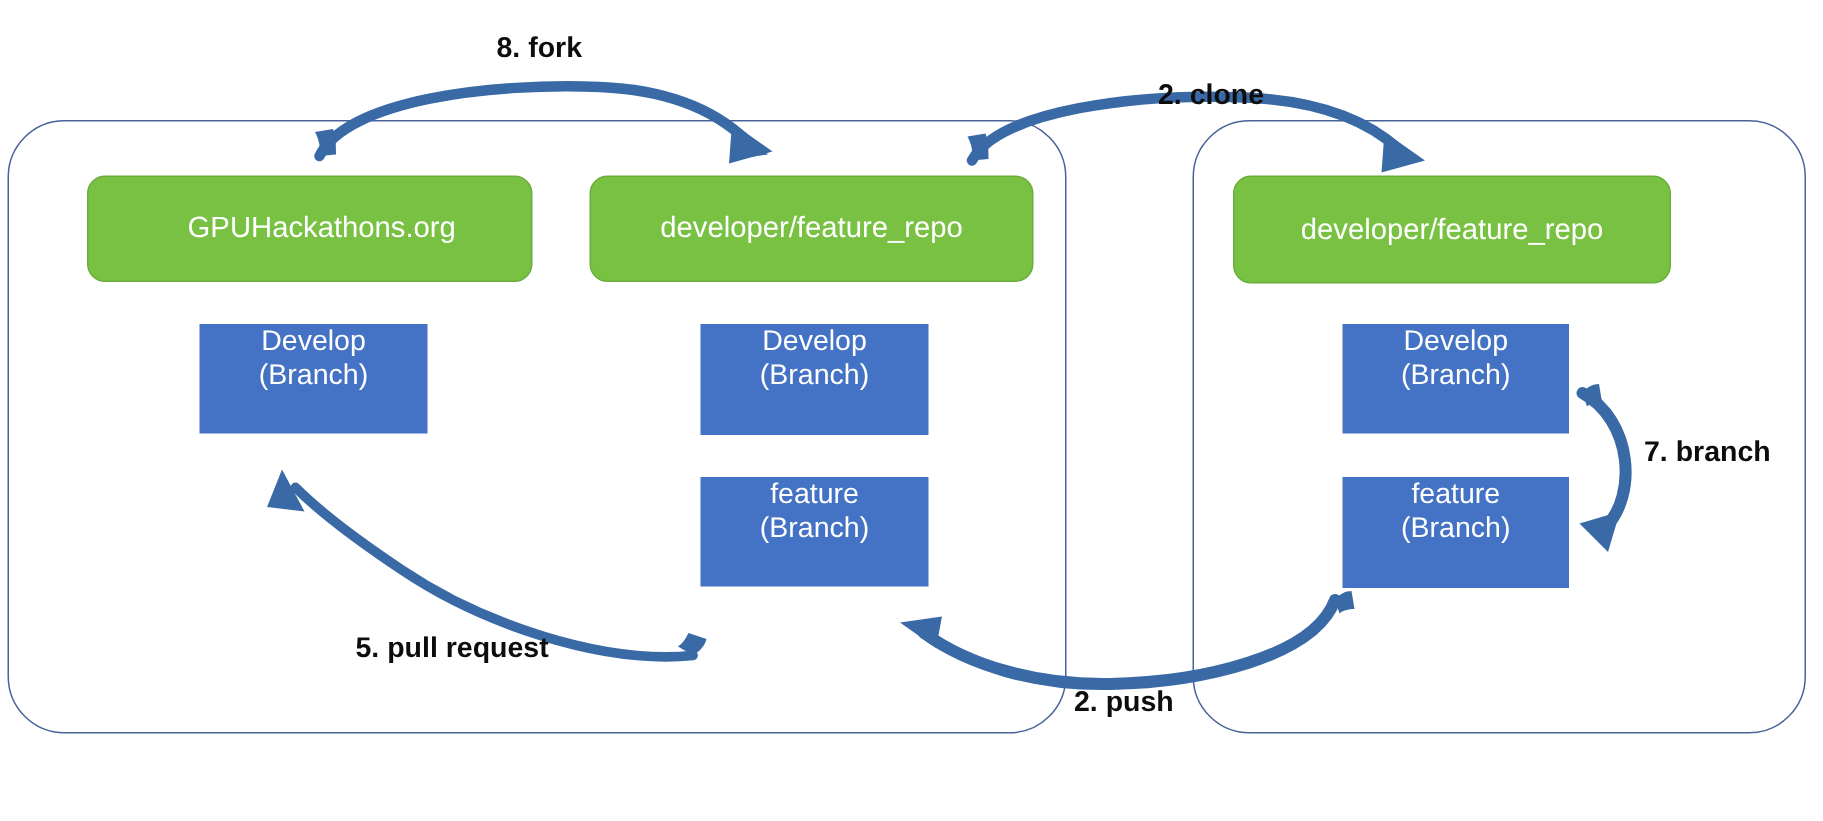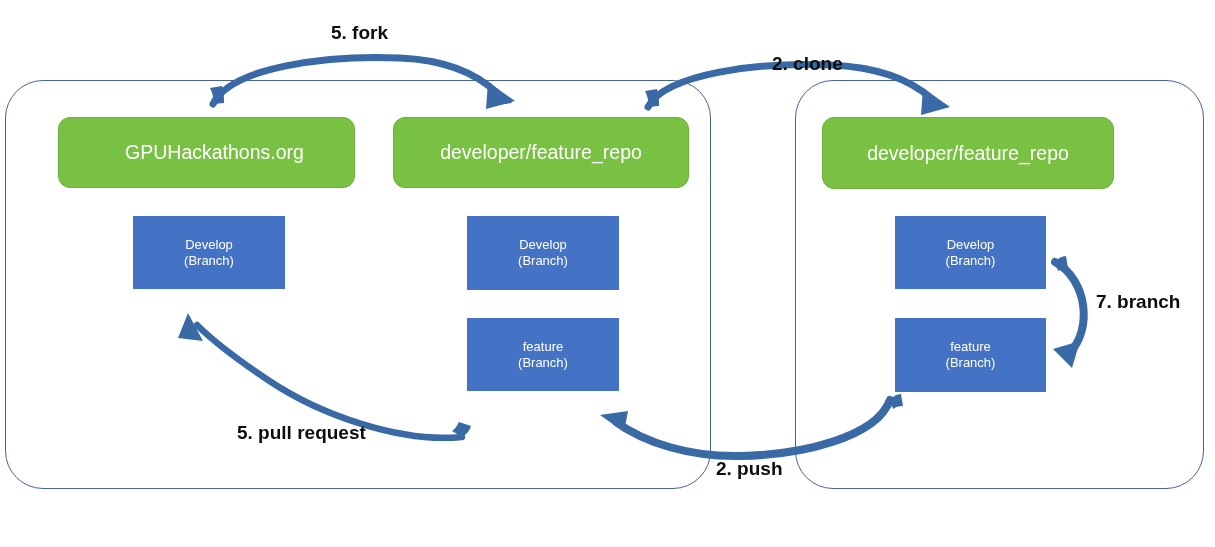--- a/index.html
+++ b/index.html
@@ -47,26 +47,25 @@
     white-space:nowrap;
   }
   #node-gpuhackathons{ left:58px;  top:117px; width:297px; height:71px;padding-left:16px; }
   #node-fork-repo{     left:393px; top:117px; width:296px; height:71px; }
   #node-local-repo{    left:822px; top:117px; width:292px; height:72px; }
 
   .branch-node{
     position:absolute;
     background:#4472c4;
     color:#ffffff;
-    font-size:13px;
+    font-size:19px;
     line-height:1.22;
     display:flex;
     flex-direction:column;
     align-items:center;
-    justify-content:center;
     box-sizing:border-box;
     text-align:center;
     white-space:nowrap;
   }
   #branch-gh-develop{   left:133px; top:216px; width:152px; height:73px; }
   #branch-fork-develop{ left:467px; top:216px; width:152px; height:74px; }
   #branch-fork-feature{ left:467px; top:318px; width:152px; height:73px; }
   #branch-loc-develop{  left:895px; top:216px; width:151px; height:73px; }
   #branch-loc-feature{  left:895px; top:318px; width:151px; height:74px; }
 
@@ -156,20 +155,20 @@
   <div class="branch-node" id="branch-loc-develop">
     <span>Develop</span>
     <span>(Branch)</span>
   </div>
 
   <div class="branch-node" id="branch-loc-feature">
     <span>feature</span>
     <span>(Branch)</span>
   </div>
 
-  <div class="step-label" id="label-fork">5. fork</div>
+  <div class="step-label" id="label-fork">8. fork</div>
   <div class="step-label" id="label-clone">2. clone</div>
   <div class="step-label" id="label-branch">7. branch</div>
   <div class="step-label" id="label-push">2. push</div>
   <div class="step-label" id="label-pull">5. pull request</div>
 
 
 </div>
 
 </body></html>

